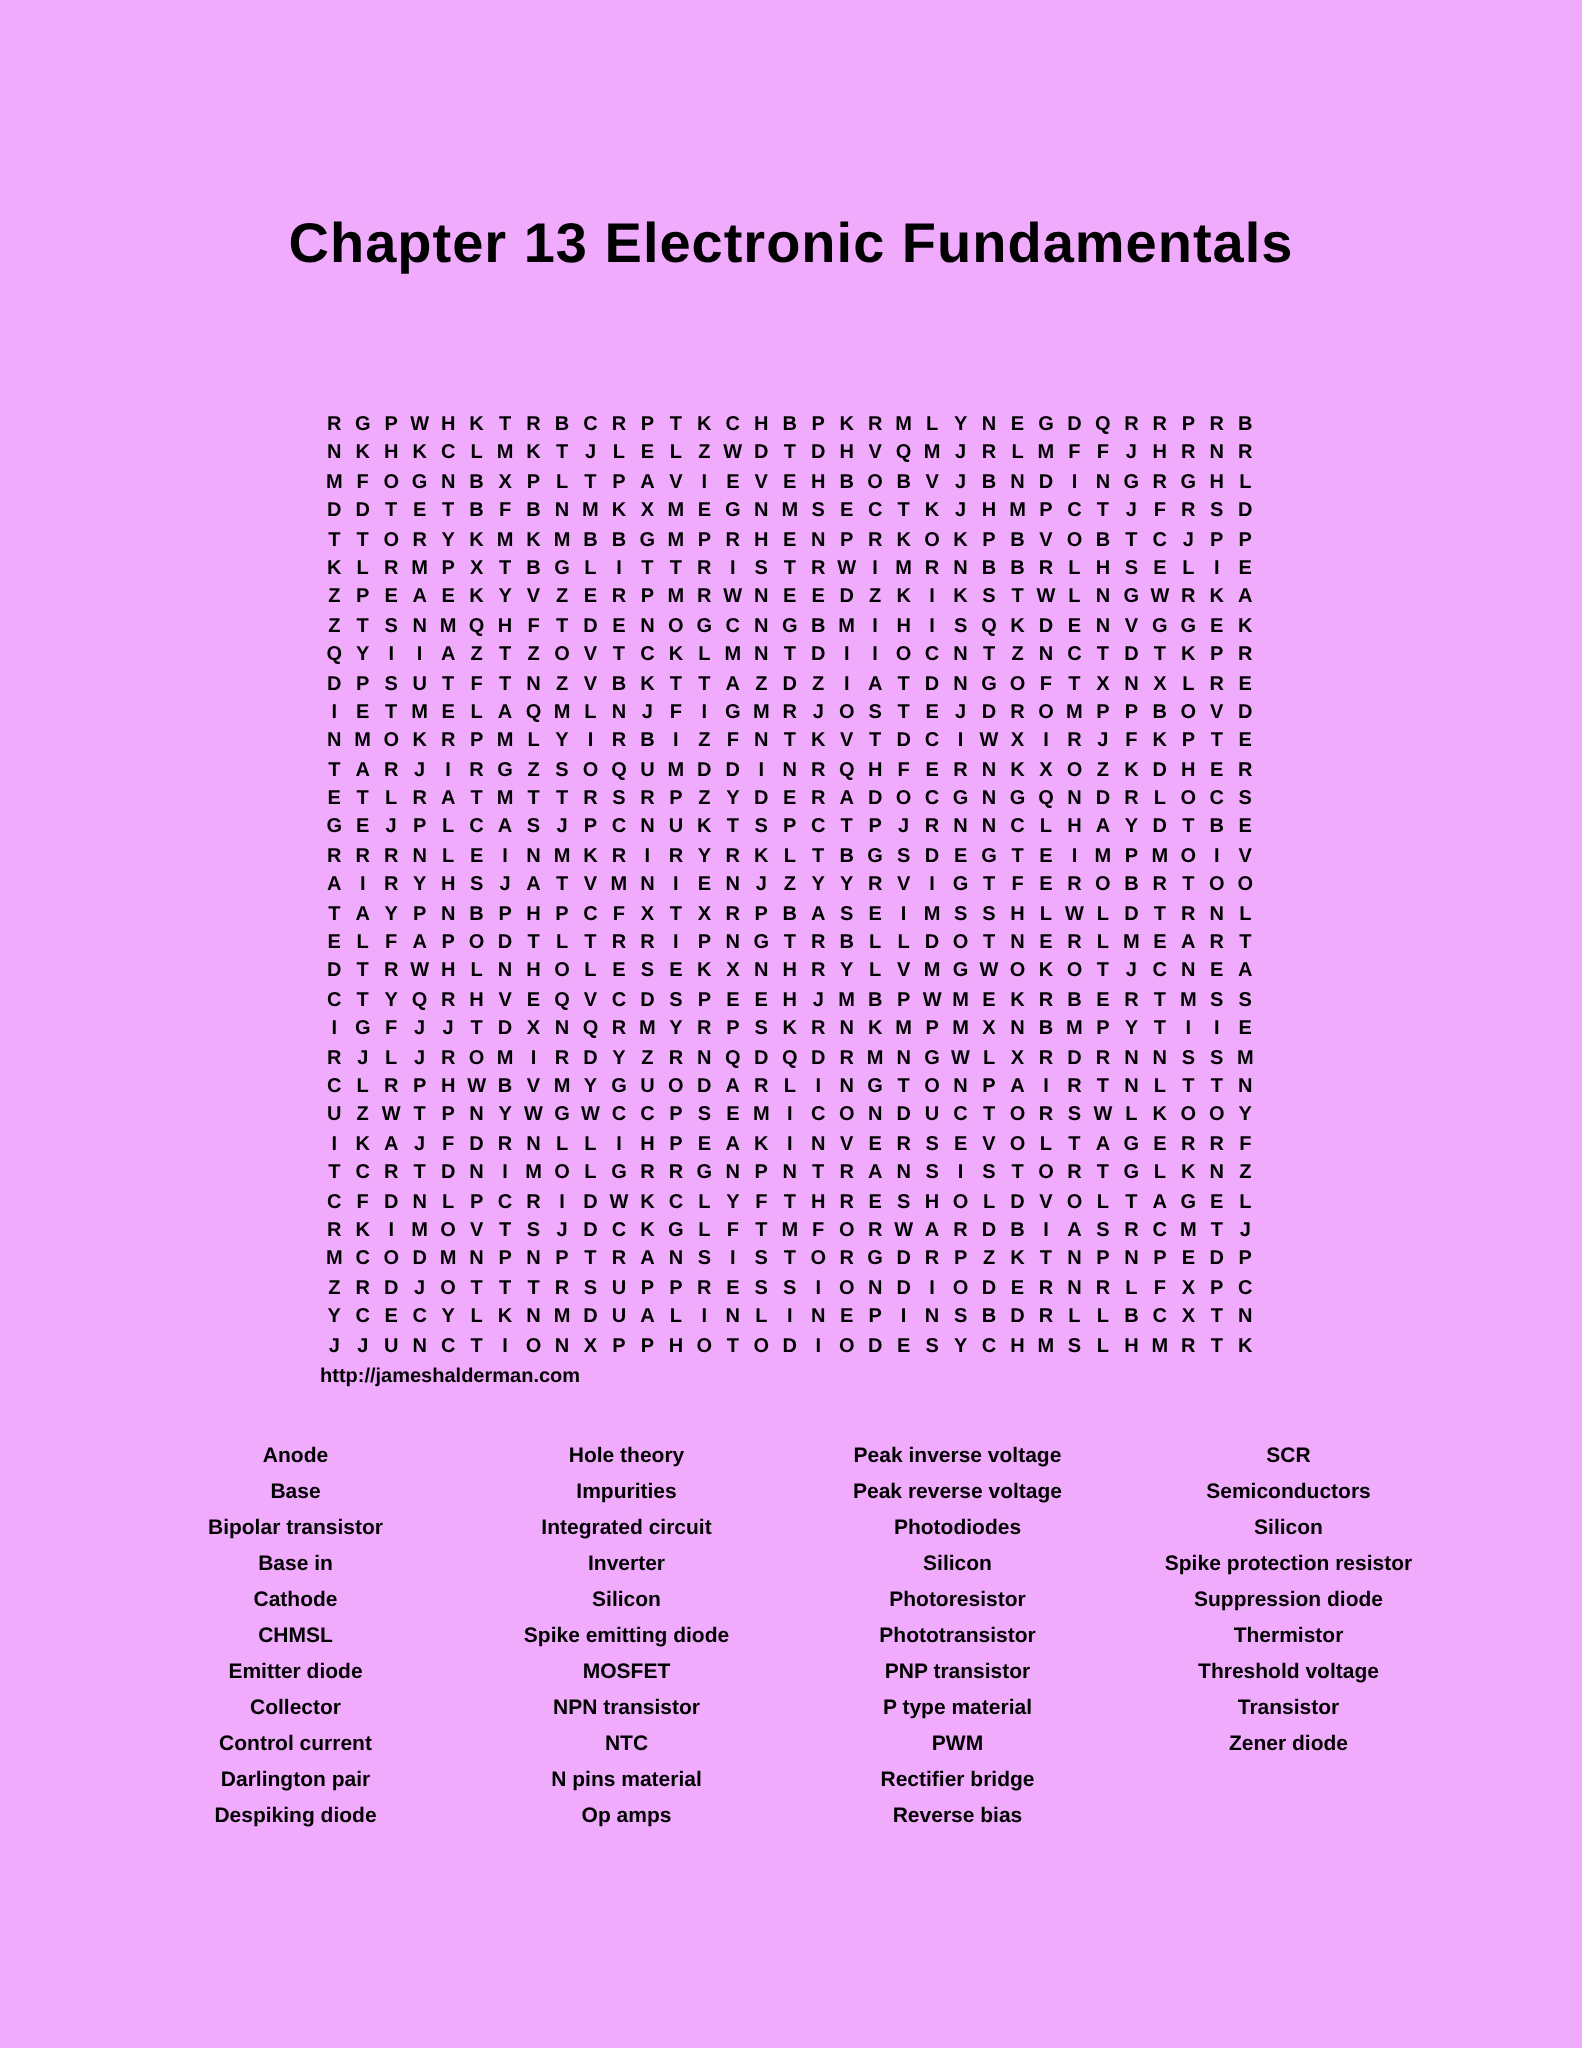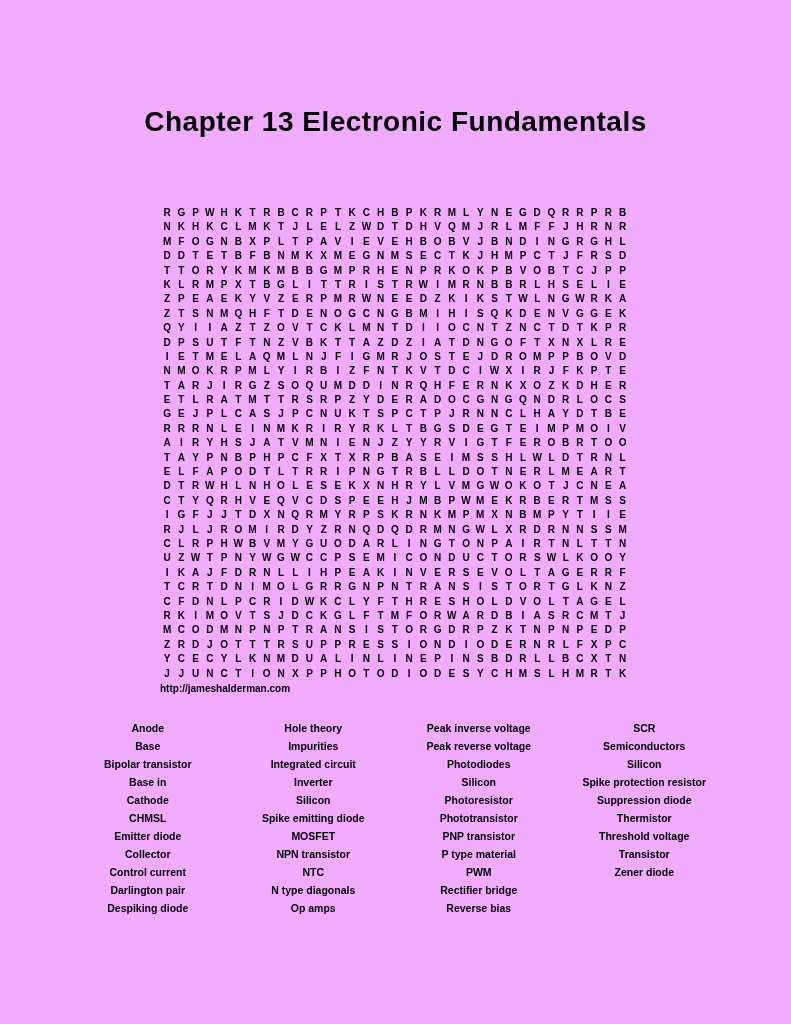--- a/index.html
+++ b/index.html
@@ -1261,21 +1261,21 @@
       <div class="word-col">
         <div class="word">Hole theory</div>
         <div class="word">Impurities</div>
         <div class="word">Integrated circuit</div>
         <div class="word">Inverter</div>
         <div class="word">Silicon</div>
         <div class="word">Spike emitting diode</div>
         <div class="word">MOSFET</div>
         <div class="word">NPN transistor</div>
         <div class="word">NTC</div>
-        <div class="word">N type diagonals</div>
+        <div class="word">N pins material</div>
         <div class="word">Op amps</div>
       </div>
       <div class="word-col">
         <div class="word">Peak inverse voltage</div>
         <div class="word">Peak reverse voltage</div>
         <div class="word">Photodiodes</div>
         <div class="word">Silicon</div>
         <div class="word">Photoresistor</div>
         <div class="word">Phototransistor</div>
         <div class="word">PNP transistor</div>

